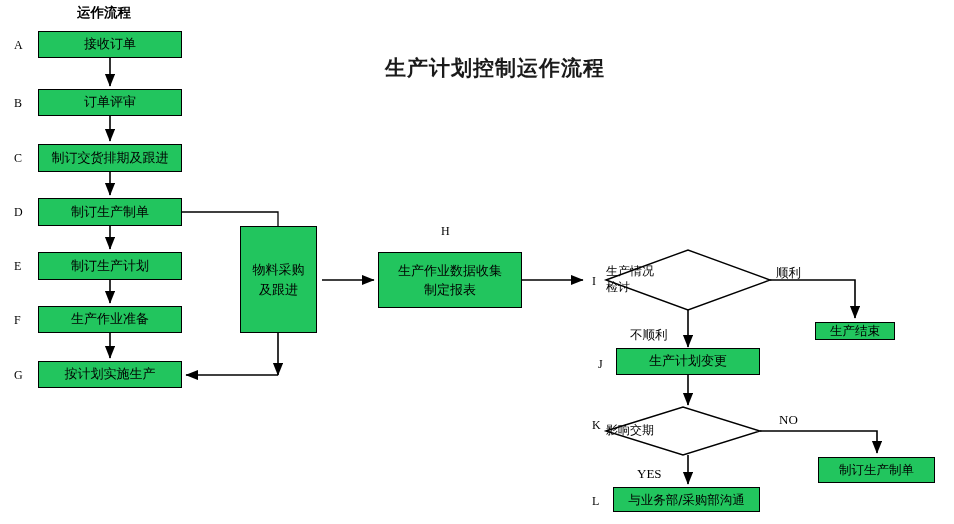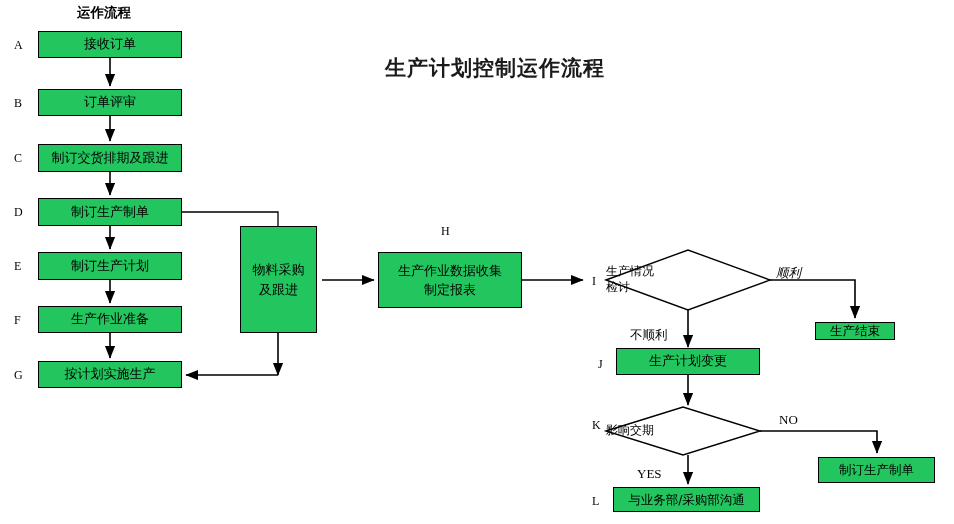--- a/index.html
+++ b/index.html
@@ -205,18 +205,18 @@
   <div class="diamond-wrap" style="left:606px; top:407px; width:154px; height:48px;">
     <div class="diamond-text">
       <span class="ln">影响交期</span>
     </div>
   </div>
 
   <div class="node" style="left:818px; top:457px; width:117px; height:26px; font-size:12.5px;">制订生产制单</div>
 
   <div class="node" style="left:613px; top:487px; width:147px; height:25px; font-size:12.5px;">与业务部/采购部沟通</div>
 
-  <div class="edge-label" style="left:776px; top:265px;font-style:italic;">顺利</div>
+  <div class="edge-label" style="left:776px; top:265px;">顺利</div>
   <div class="edge-label" style="left:630px; top:327px;">不顺利</div>
   <div class="edge-label latin" style="left:779px; top:412px;">NO</div>
   <div class="edge-label latin" style="left:637px; top:466px;">YES</div>
 
 </div>
 
 </body></html>

